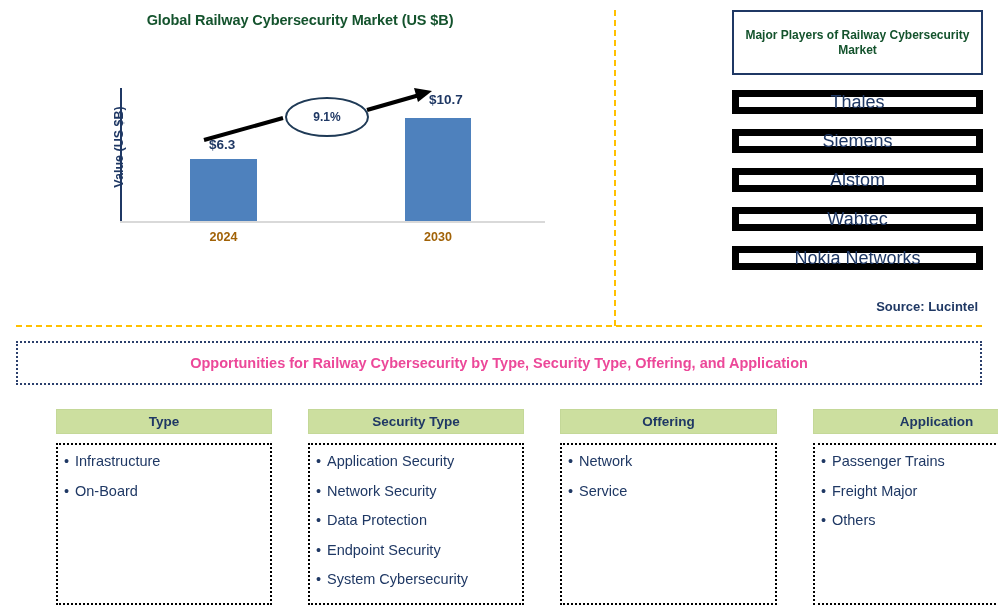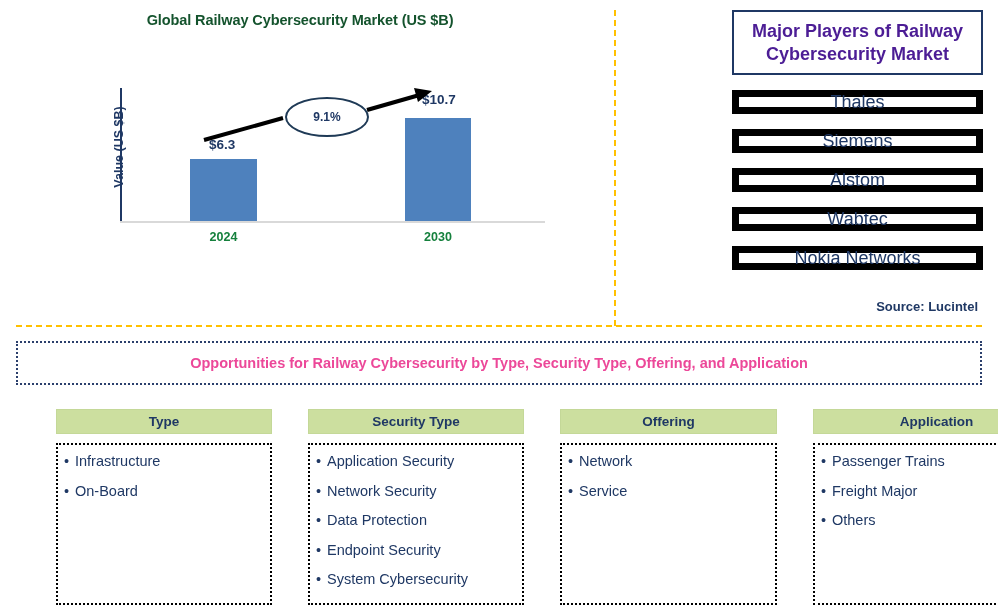--- a/index.html
+++ b/index.html
@@ -68,28 +68,28 @@
   #bar-2030 { left: 285px; width: 66px;  height: 103px; }
 
   .bar-value {
     position: absolute;
     font-size: 13.5px;
     font-weight: bold;
     color: #1f3864;
     white-space: nowrap;
   }
   #value-2024 { left: 89px;  top: 49px; }
-  #value-2030 { left: 302px; top: 4px; }
+  #value-2030 { left: 309px; top: 4px; }
 
   .tick-label {
     position: absolute;
     top: 142px;
     font-size: 12.5px;
     font-weight: bold;
-    color: #15803d;
+    color: #a16207;
     text-align: center;
     white-space: nowrap;
   }
   #tick-2024 { left: 70px;  width: 67px; }
   #tick-2030 { left: 285px; width: 66px; }
 
   #cagr-arrow-svg {
     position: absolute;
     left: 0; top: 0;
     width: 425px; height: 135px;
@@ -143,23 +143,23 @@
   #players-title {
     box-sizing: border-box;
     width: 251px;
     height: 65px;
     border: 2.3px solid #1f3864;
     background: #ffffff;
     display: flex;
     align-items: center;
     justify-content: center;
     text-align: center;
-    font-size: 18px;
-    font-weight: bold;
-    color: #4c1d95;
+    font-size: 12px;
+    font-weight: bold;
+    color: #14532d;
     line-height: 1.25;
     padding: 0 8px;
   }
   .player-box {
     box-sizing: border-box;
     width: 251px;
     height: 24px;
     margin-top: 15px;
     border: 7px solid #000000;
     background: #ffffff;

